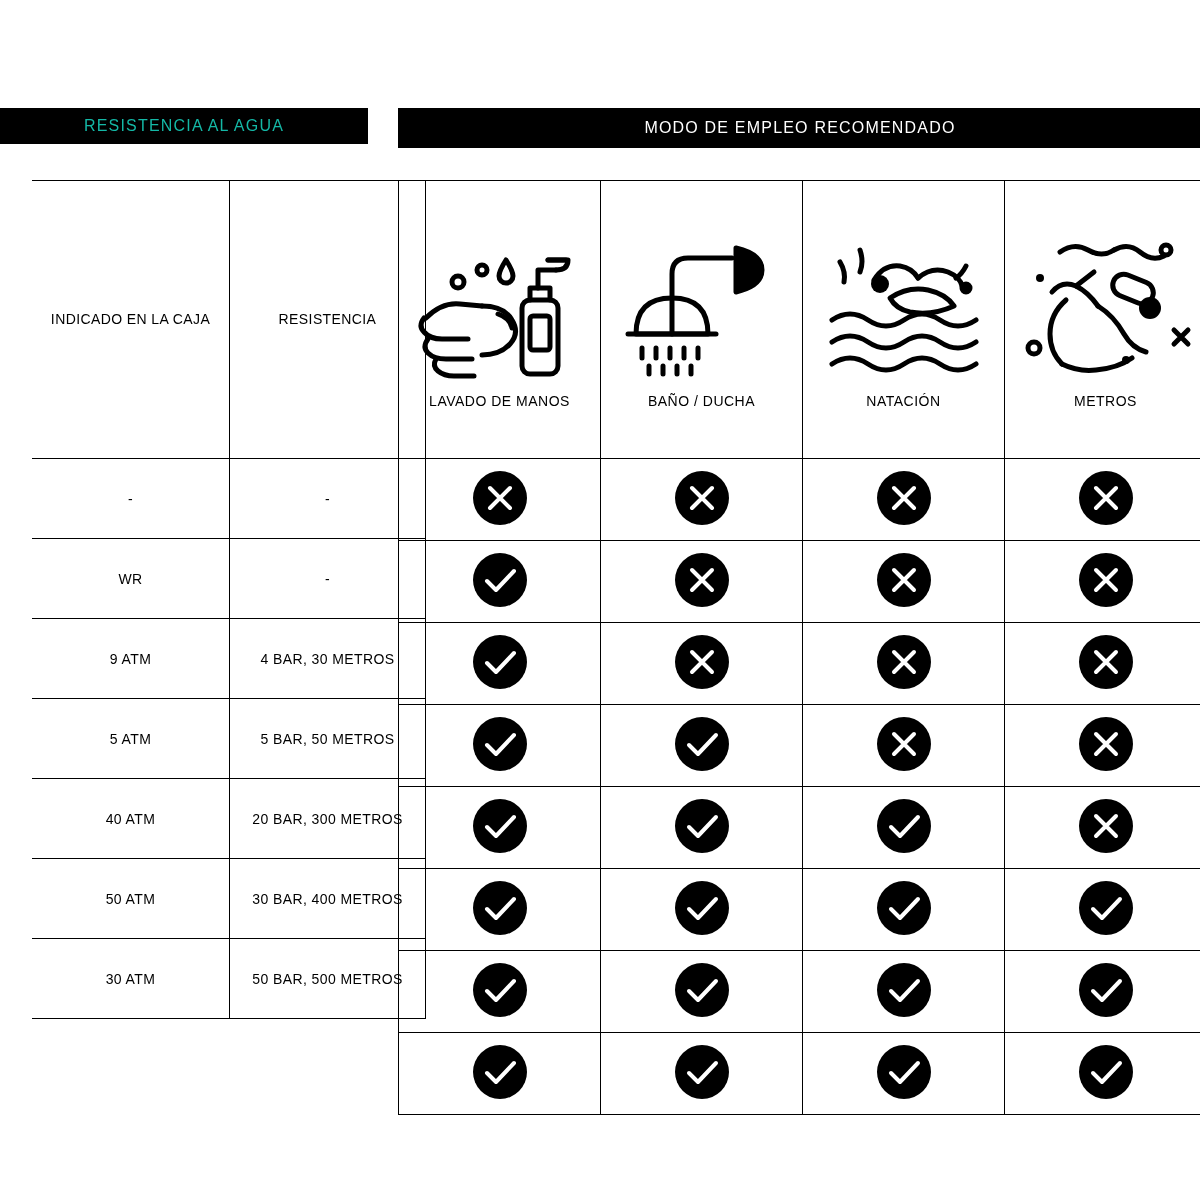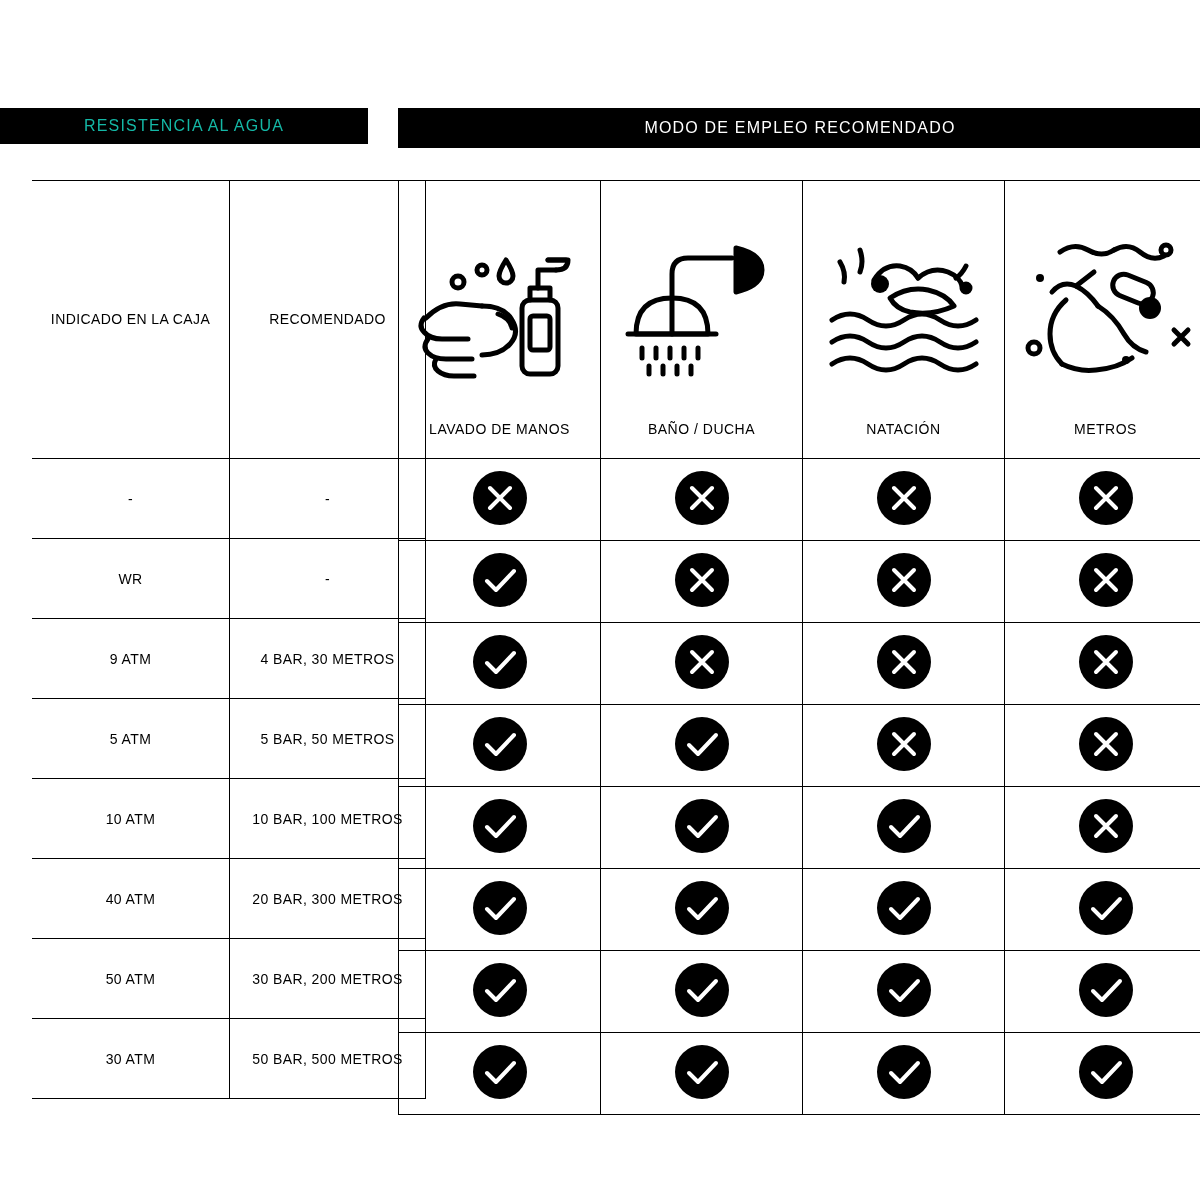--- a/index.html
+++ b/index.html
@@ -107,21 +107,20 @@
     height: 79px;
   }
   .icon-cell-inner {
     display: flex;
     flex-direction: column;
     align-items: center;
     justify-content: flex-start;
     height: 250px;
     padding-top: 22px;
     box-sizing: border-box;
-    gap: 28px;
   }
   .icon-art {
     height: 170px;
     display: flex;
     align-items: center;
     justify-content: center;
   }
   .icon-caption {
     font-size: 14px;
     letter-spacing: 0.5px;
@@ -145,49 +144,45 @@
 
 <div class="page">
 
   <div class="hdr-left">RESISTENCIA AL AGUA</div>
   <div class="hdr-right">MODO DE EMPLEO RECOMENDADO</div>
 
   <table class="left-table">
     <tbody>
       <tr class="head-row">
         <td class="col-a">INDICADO EN LA CAJA</td>
-        <td class="col-b">RECOMENDADO</td>
+        <td class="col-b">RESISTENCIA</td>
       </tr>
       <tr class="data-row">
         <td class="col-a">-</td>
         <td class="col-b">-</td>
       </tr>
       <tr class="data-row">
         <td class="col-a">WR</td>
         <td class="col-b">-</td>
       </tr>
       <tr class="data-row">
         <td class="col-a">9 ATM</td>
         <td class="col-b">4 BAR, 30 METROS</td>
       </tr>
       <tr class="data-row">
         <td class="col-a">5 ATM</td>
         <td class="col-b">5 BAR, 50 METROS</td>
       </tr>
       <tr class="data-row">
-        <td class="col-a">10 ATM</td>
-        <td class="col-b">10 BAR, 100 METROS</td>
-      </tr>
-      <tr class="data-row">
         <td class="col-a">40 ATM</td>
         <td class="col-b">20 BAR, 300 METROS</td>
       </tr>
       <tr class="data-row">
         <td class="col-a">50 ATM</td>
-        <td class="col-b">30 BAR, 200 METROS</td>
+        <td class="col-b">30 BAR, 400 METROS</td>
       </tr>
       <tr class="data-row">
         <td class="col-a">30 ATM</td>
         <td class="col-b">50 BAR, 500 METROS</td>
       </tr>
     </tbody>
   </table>
 
   <table class="right-table">
     <tbody>

